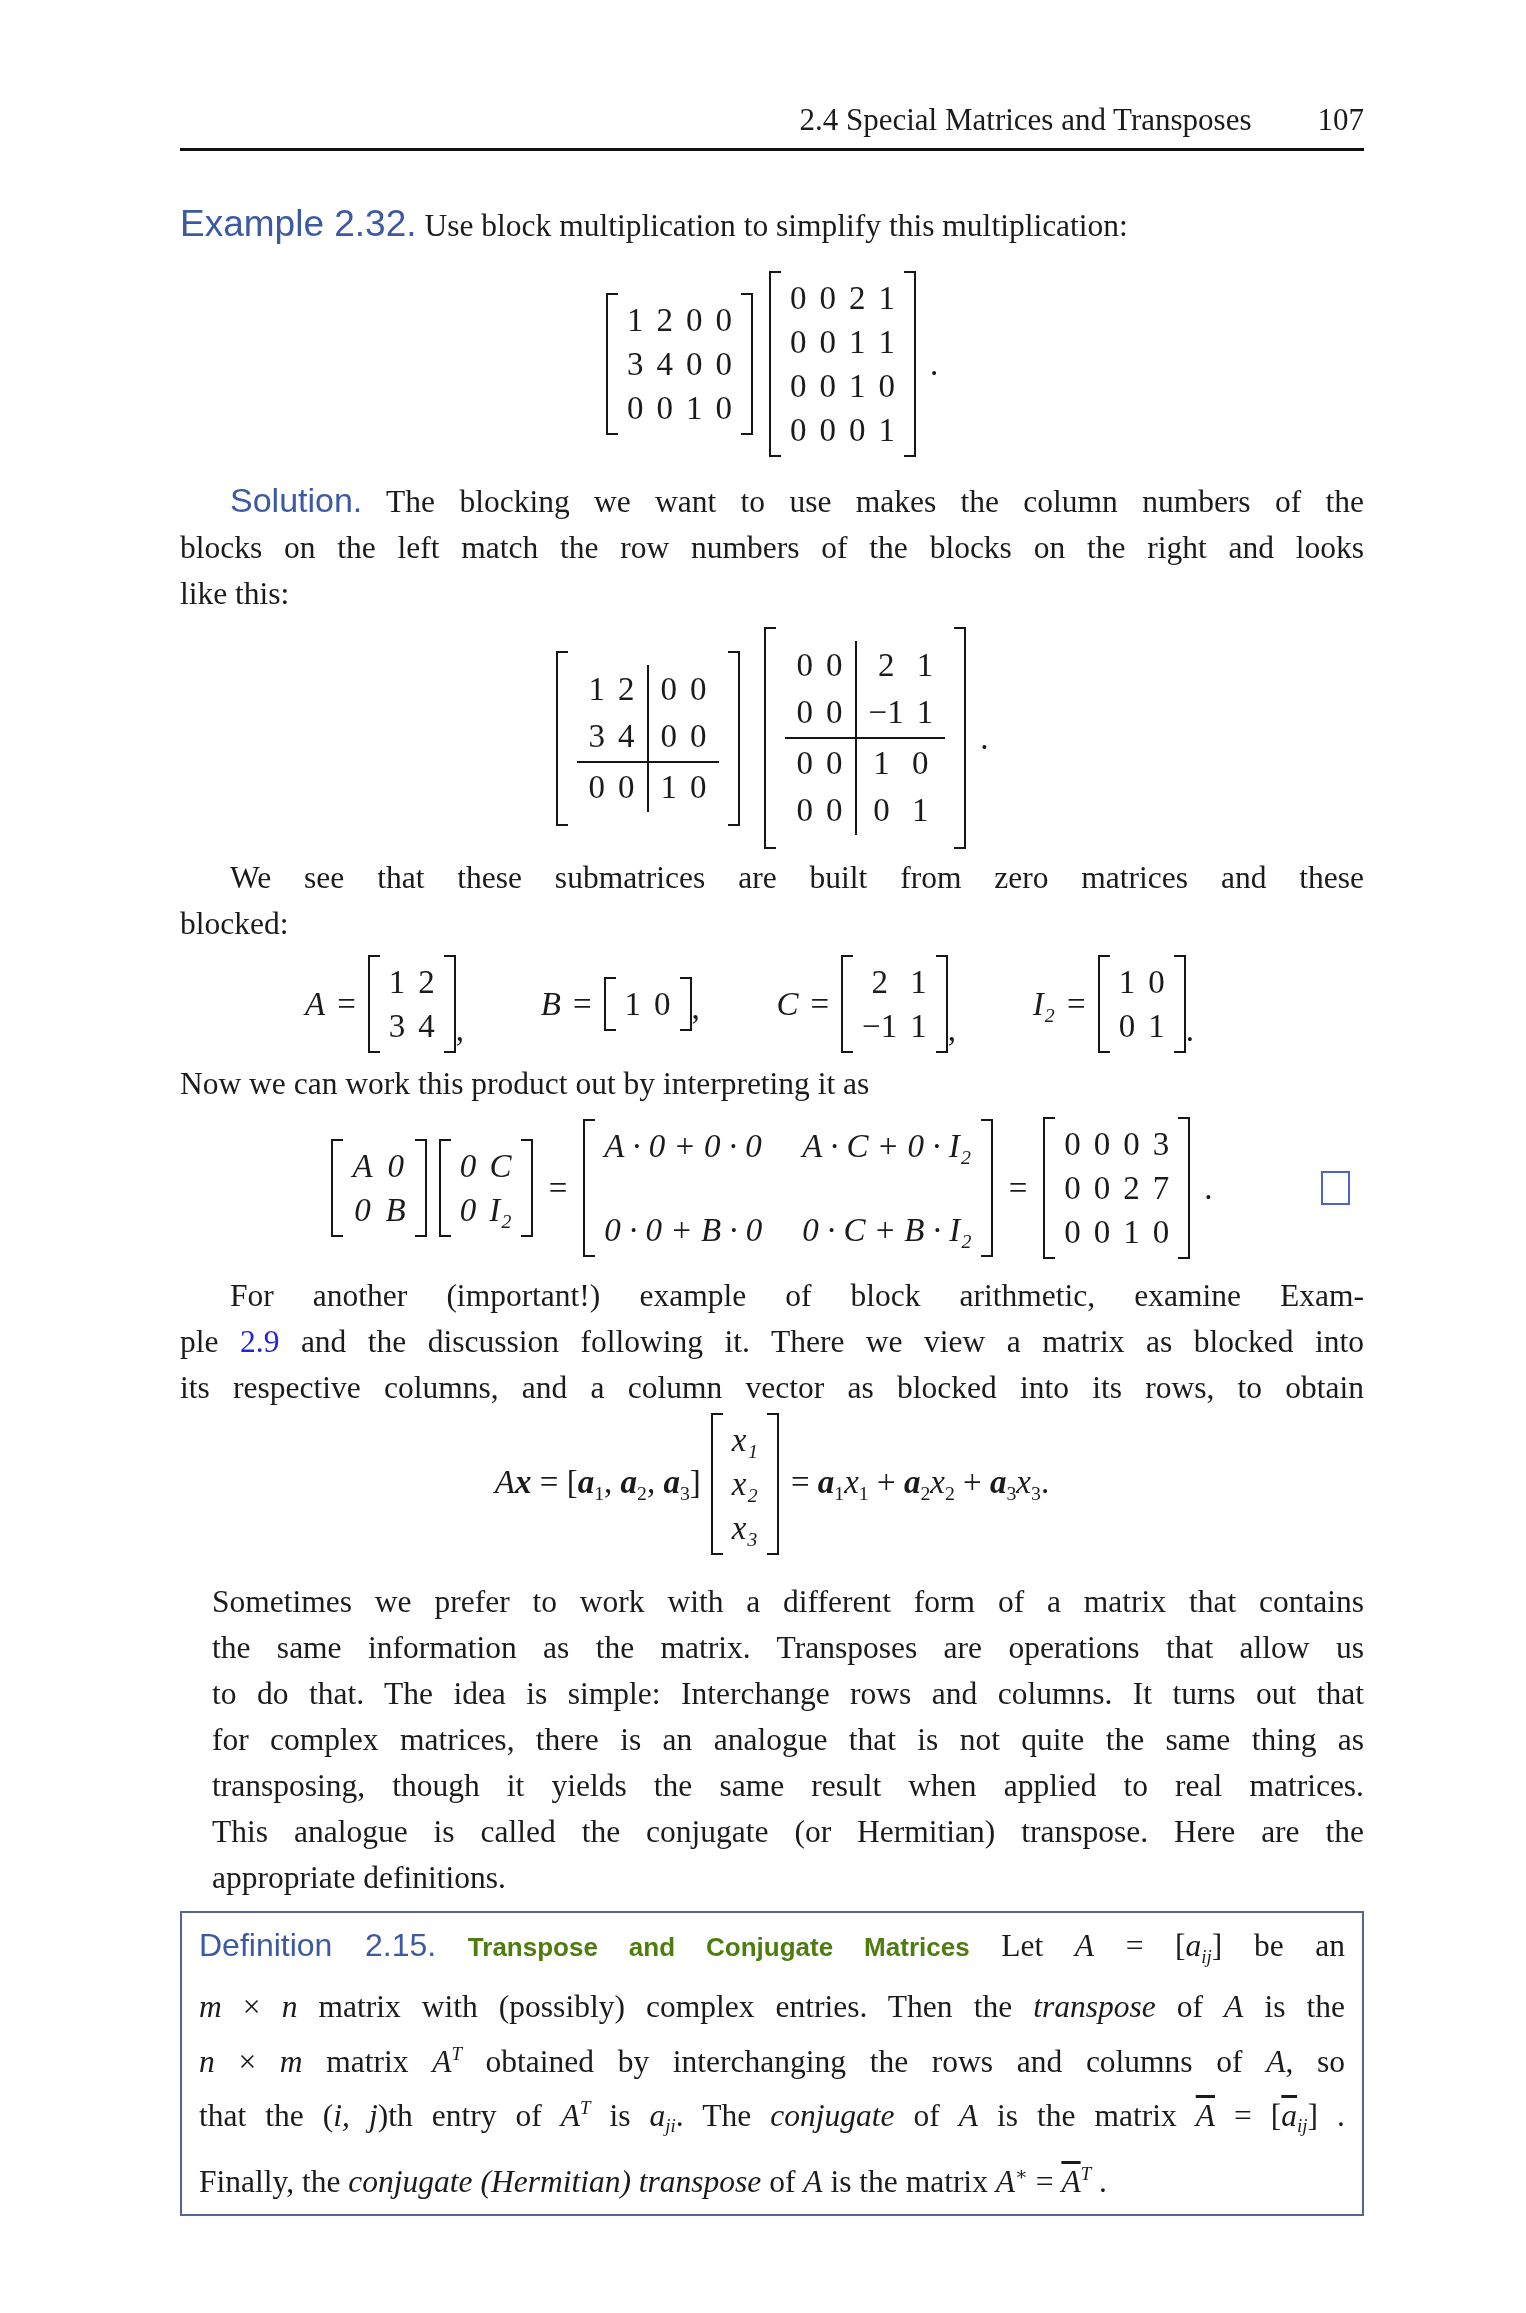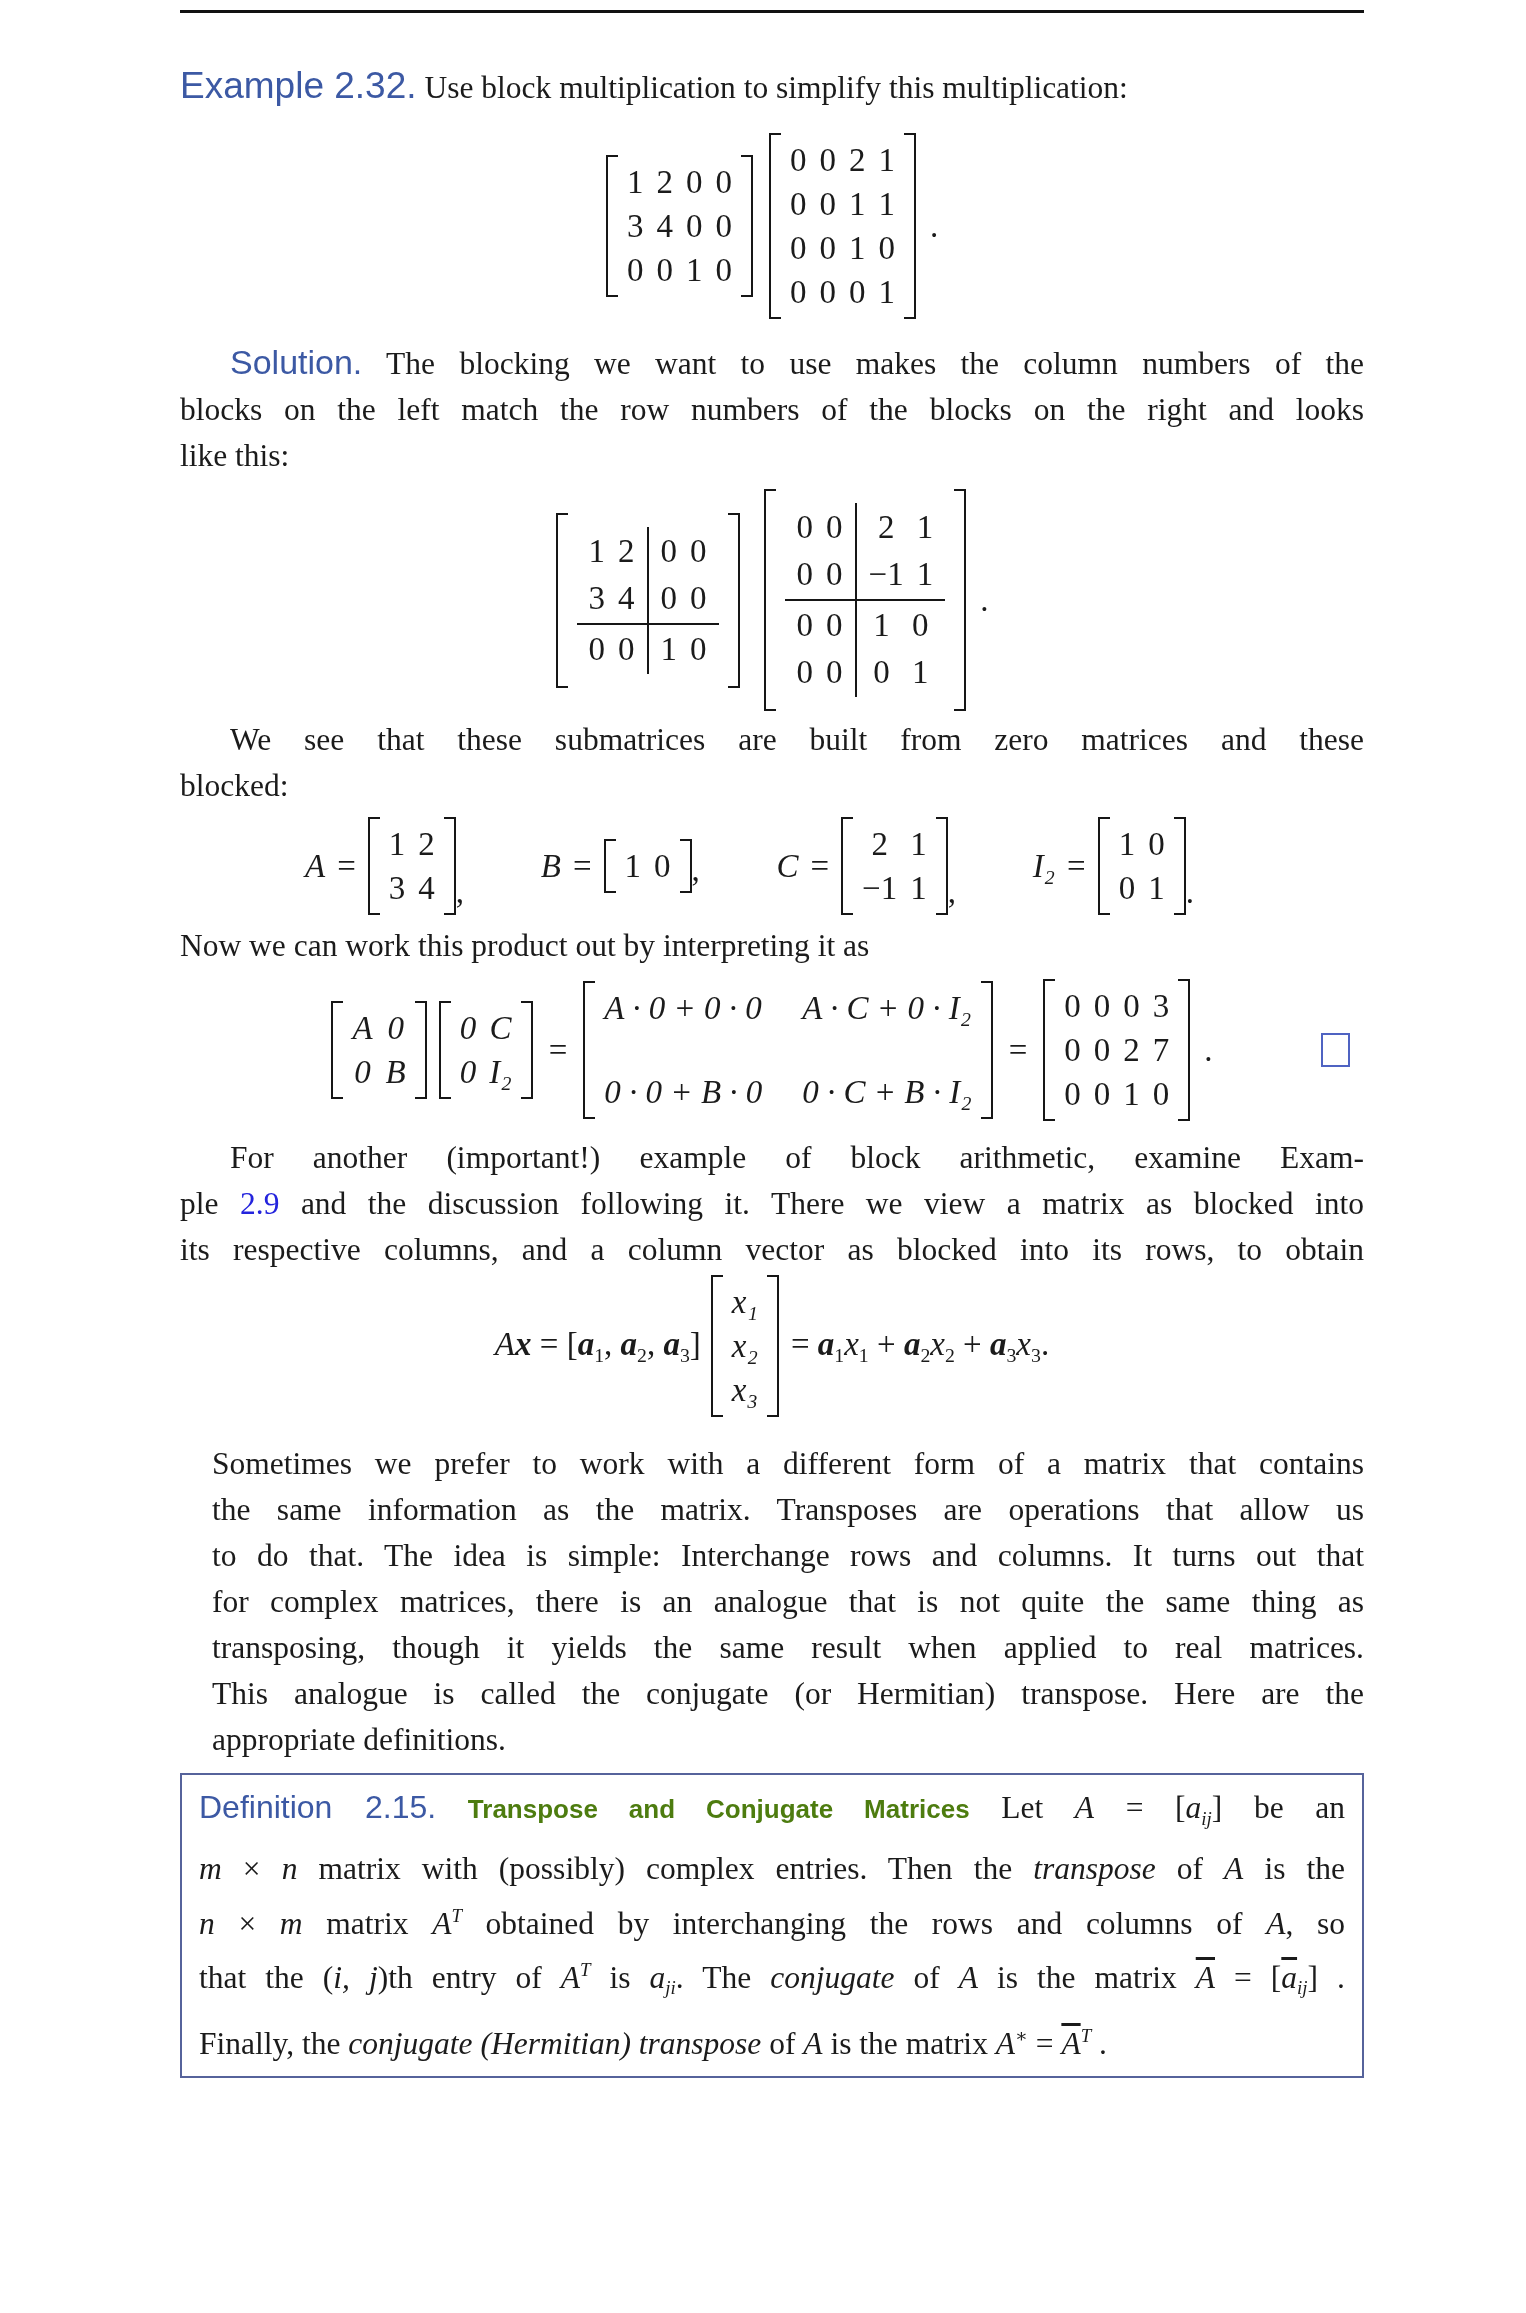--- a/index.html
+++ b/index.html
@@ -87,20 +87,24 @@
   .mt-p10{margin-top:14px;}
   .mt-ax{margin-top:2px;margin-bottom:4px;}
   .mt-p13{margin-top:24px;margin-left:32px;}
 </style>
 </head>
 <body>
 
 <div class="page">
   <div class="content">
 
+    <div class="hdr">
+      <span>2.4  Special Matrices and Transposes</span>
+      <span class="hdr-page">107</span>
+    </div>
     <div class="hdr-rule"></div>
 
     <div class="para lline mt-example">
       <span class="lbl lbl-example">Example 2.32.</span>
       <span> <span>Use block multiplication to simplify this multiplication:</span></span>
     </div>
 
     <div class="display mt-d1">
       <span class="mat">
         <span class="bl"></span>

